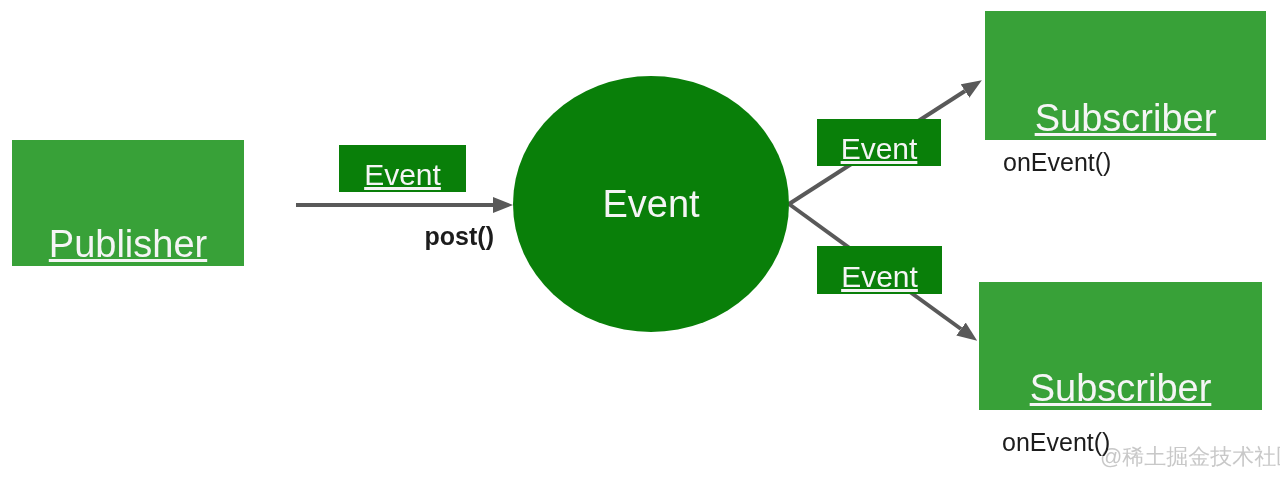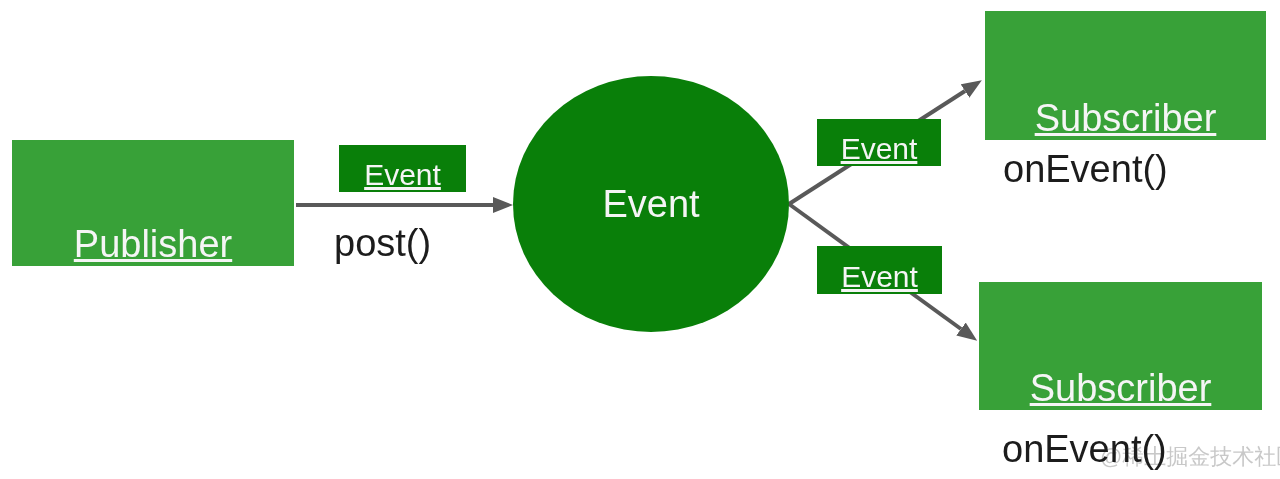--- a/index.html
+++ b/index.html
@@ -41,21 +41,21 @@
     align-items: flex-end;
     justify-content: center;
     color: var(--label-text);
     z-index: 2;
     text-decoration: underline;
   }
   .rect-node {
     background: var(--node-green);
     font-size: 38px;
   }
-  .publisher-box  { left: 12px;  top: 140px; width: 282px; height: 126px; }
+  .publisher-box  { left: 12px;  top: 140px; width: 232px; height: 126px; }
   .subscriber-top { left: 985px; top: 11px;  width: 281px; height: 129px; }
   .subscriber-bot { left: 979px; top: 282px; width: 283px; height: 128px; }
 
   .event-tag {
     background: var(--dark-green);
     font-size: 30px;
     z-index: 3;
   }
   .event-tag-left   { left: 339px; top: 145px; width: 127px; height: 47px; }
   .event-tag-top    { left: 817px; top: 119px; width: 124px; height: 47px; }
@@ -74,28 +74,29 @@
     color: var(--label-text);
     font-size: 38px;
     line-height: 50px;
     z-index: 2;
     text-align: center;
   }
 
   .method-label {
     position: absolute;
     color: var(--method-text);
-    font-size: 38px;
+    font-size: 25px;
     white-space: nowrap;
     z-index: 3;
   }
   .post-label {
     left: 334px; top: 222px;
     width: 160px;
-    text-align: left;
+    text-align: right;
+    font-weight: bold;
   }
   .onevent-top { left: 1003px; top: 148px; }
   .onevent-bot { left: 1002px; top: 428px; }
 
   .watermark {
     position: absolute;
     left: 1100px; top: 442px;
     color: var(--watermark-gray);
     font-size: 22px;
     white-space: nowrap;

